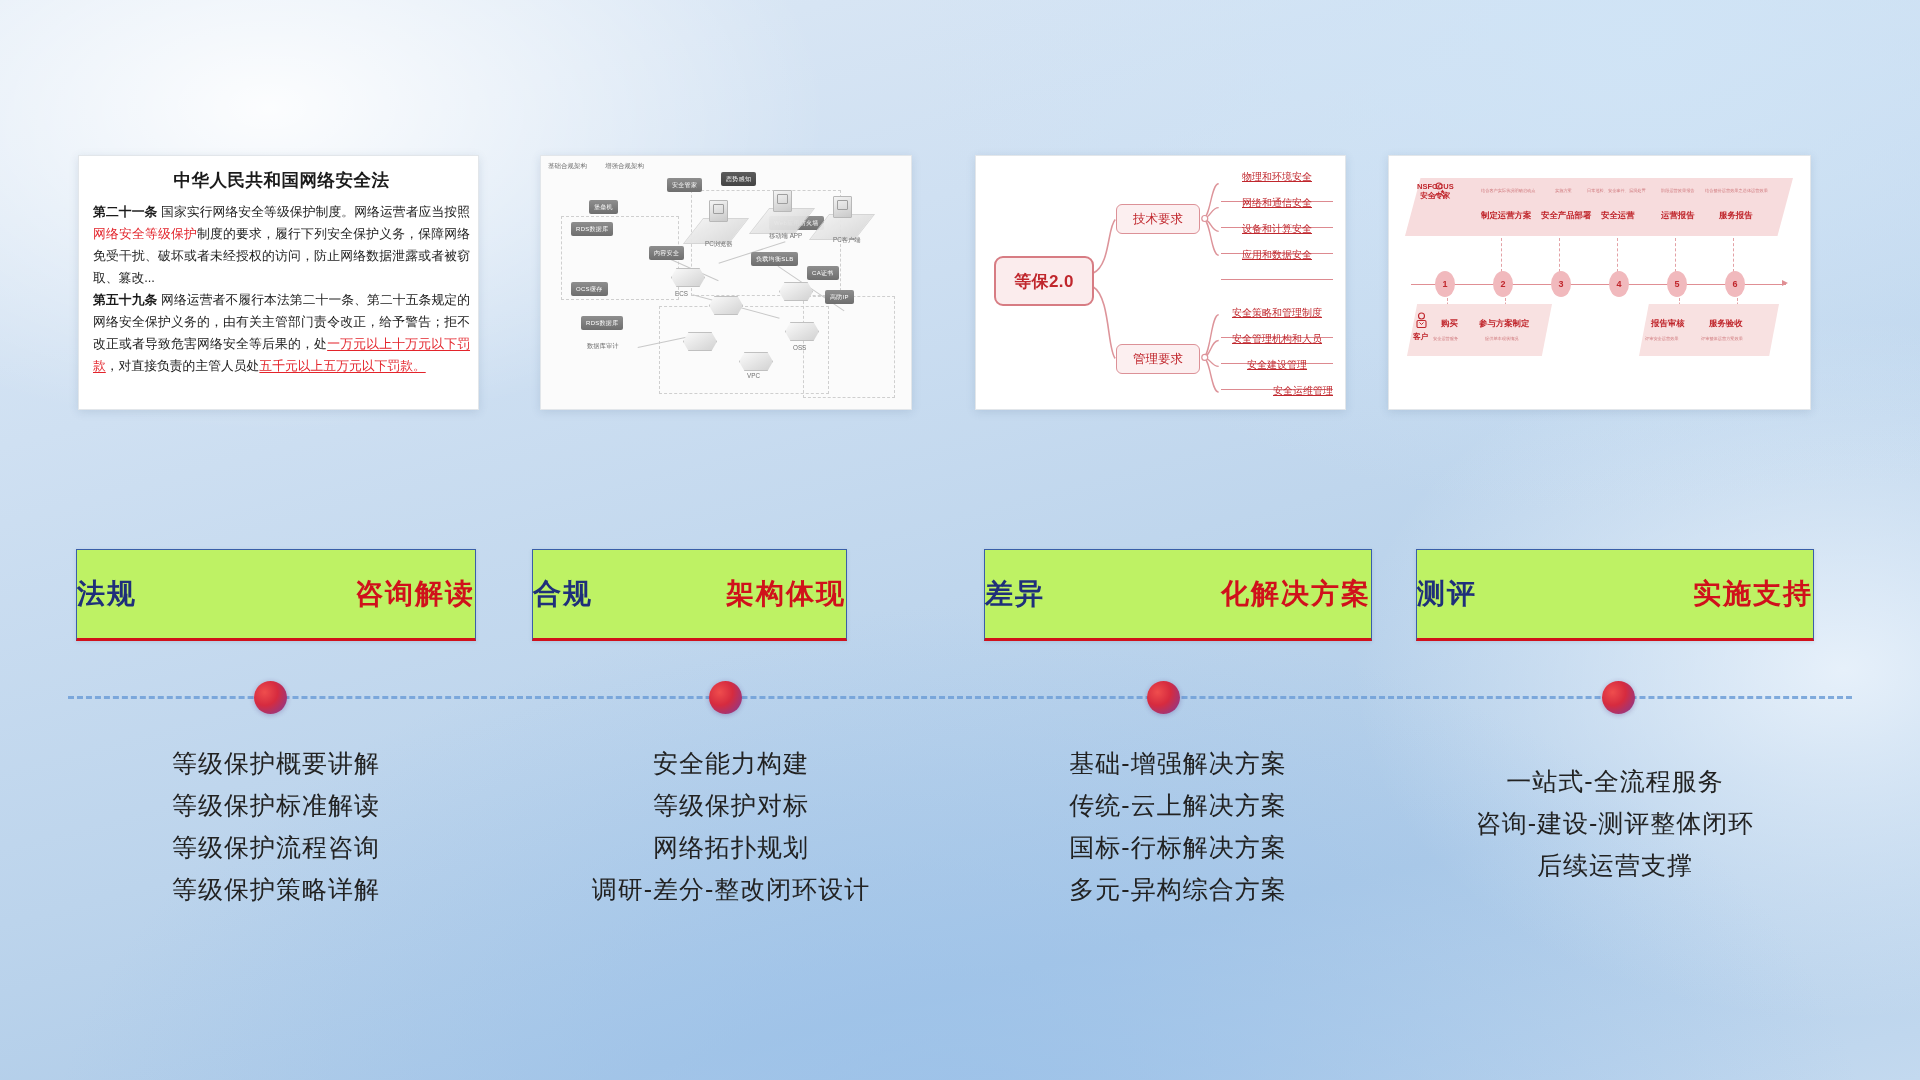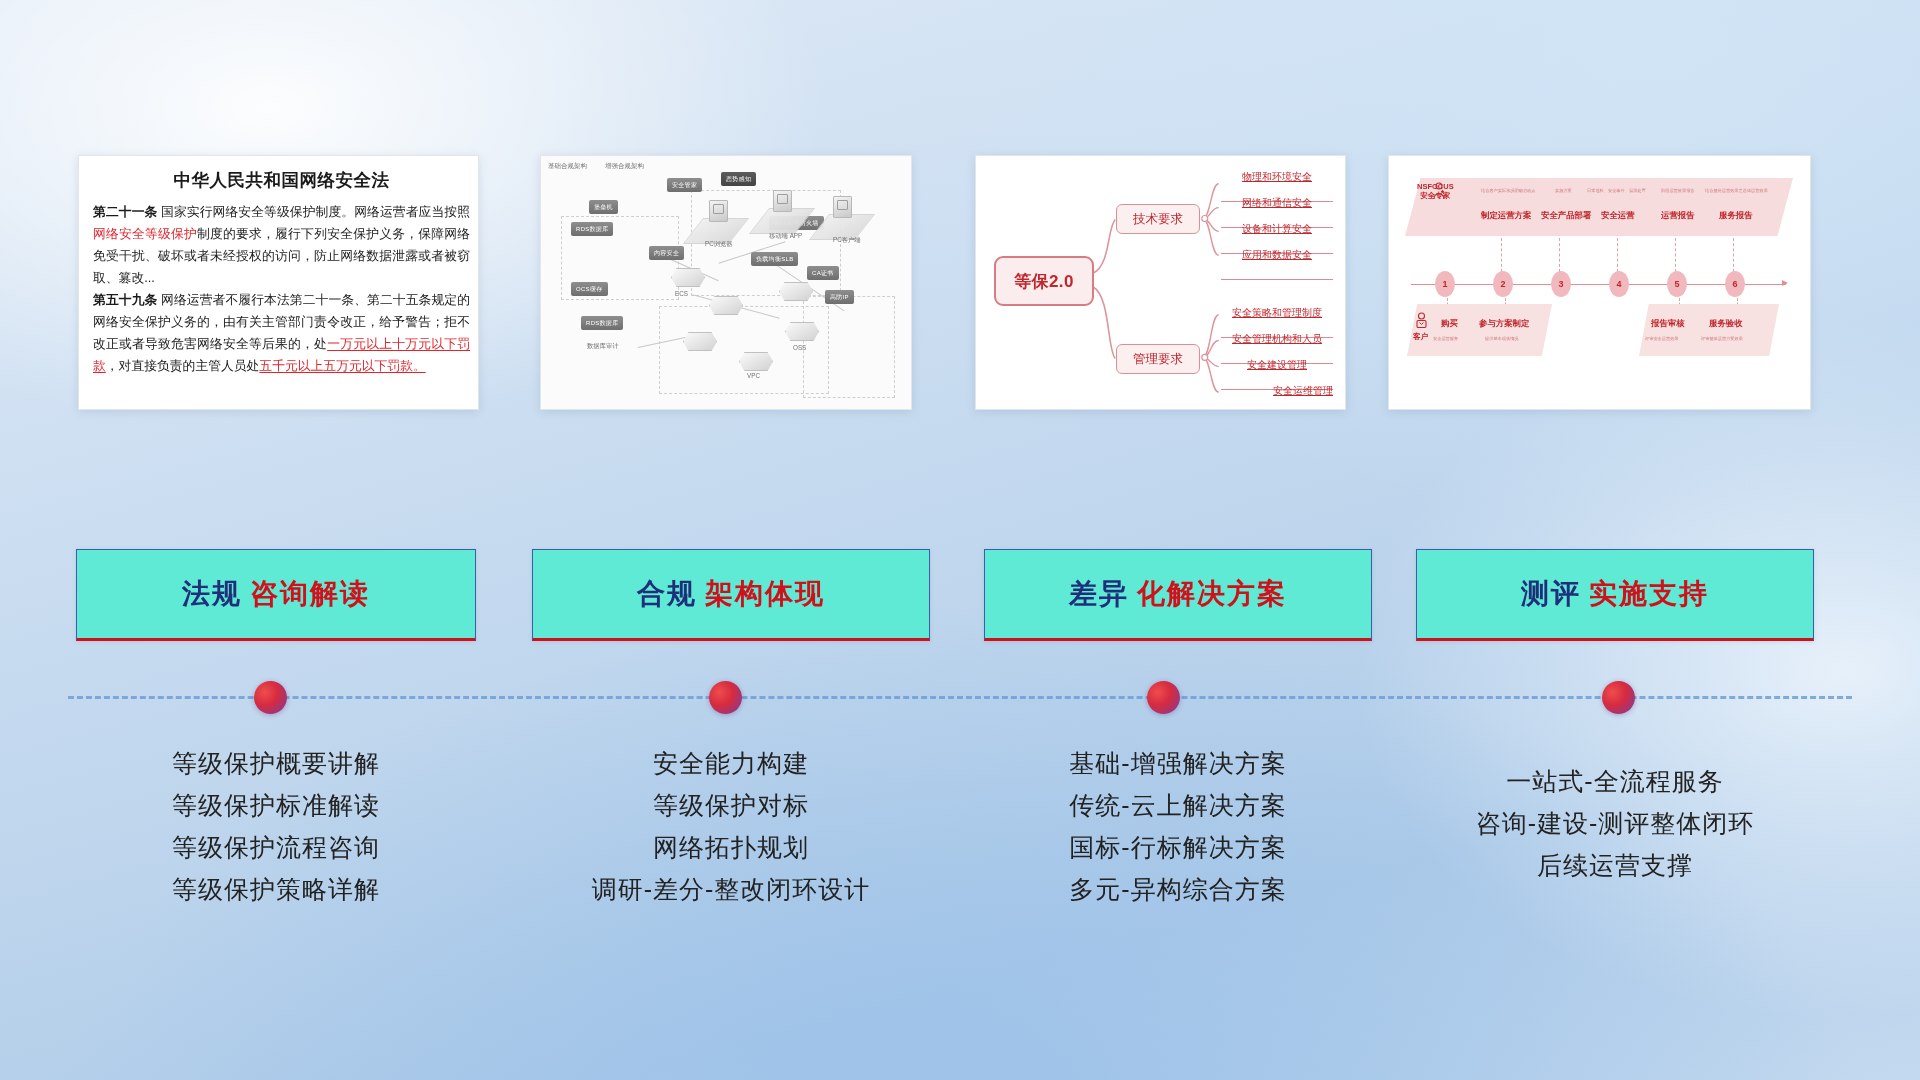--- a/index.html
+++ b/index.html
@@ -117,27 +117,27 @@
     background:#f1b9bd; color:#c0272d; font-size:9px; font-weight:700;
     display:flex; align-items:center; justify-content:center;
   }
   .nsf .vd { position:absolute; width:0; border-left:1px dashed #e3a1a5; }
   .nsf .nlogo { position:absolute; left:28px; top:26px; font-size:7.5px; font-weight:700; color:#c0272d; text-align:center; line-height:1.25; }
   .nsf .person { position:absolute; left:43px; top:26px; width:14px; height:18px; }
 
   
   .hbox {
     position:absolute; top:549px; height:92px;
-    background:#5eead4;
+    background:#bef264;
     border:1px solid #3a5fa8; border-bottom:3px solid #d0111b;
-    display:flex; align-items:center; justify-content:center;
+    display:flex; align-items:center; justify-content:space-between;
     box-shadow:0 1px 4px rgba(40,70,110,0.12);
   }
   .hbox.h1 { left:76px;   width:400px; }
-  .hbox.h2 { left:532px;  width:398px; }
+  .hbox.h2 { left:532px;  width:315px; }
   .hbox.h3 { left:984px;  width:388px; }
   .hbox.h4 { left:1416px; width:398px; }
   .hbox span { font-size:28px; font-weight:600; letter-spacing:2px; }
   .hbox .blue { color:#1f2f7a; }
   .hbox .red  { color:#d0111b;margin-left:8px; }
 
   
   .tl {
     position:absolute; left:68px; top:696px; width:1784px; height:0;
     border-top:3px dashed #6f9fd8; opacity:.85;

